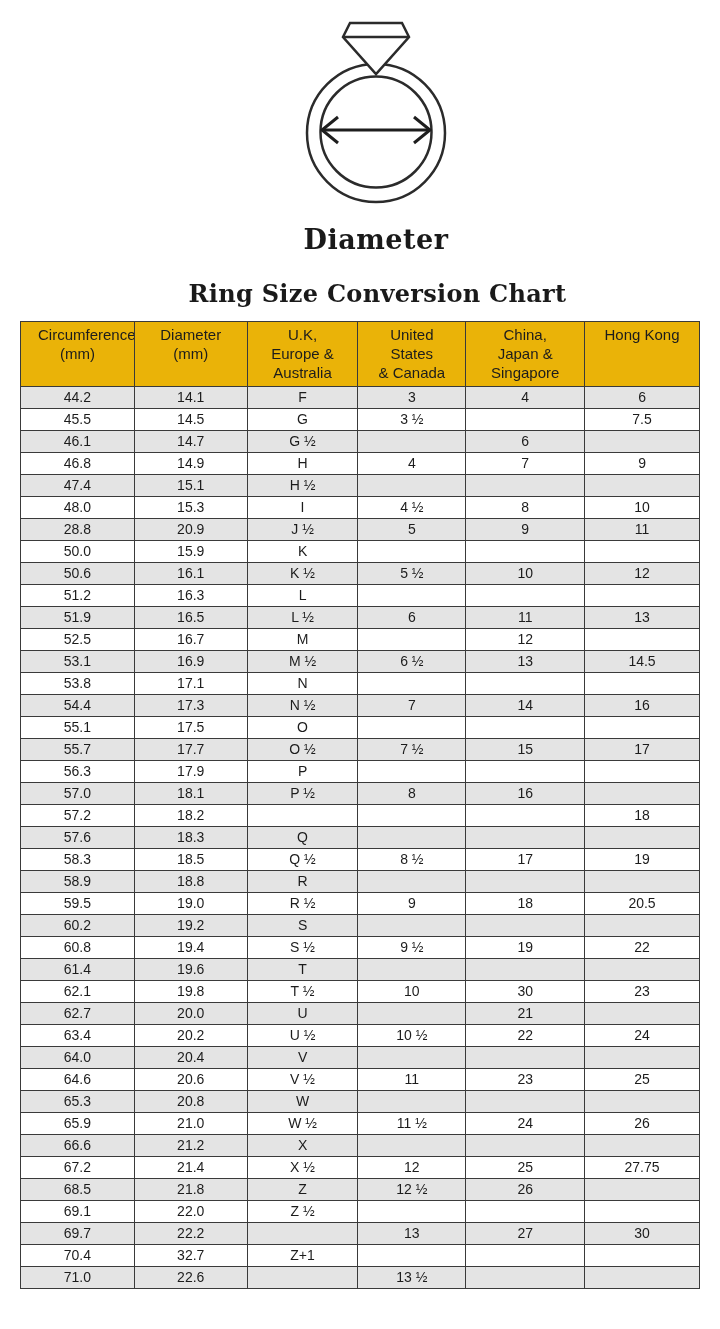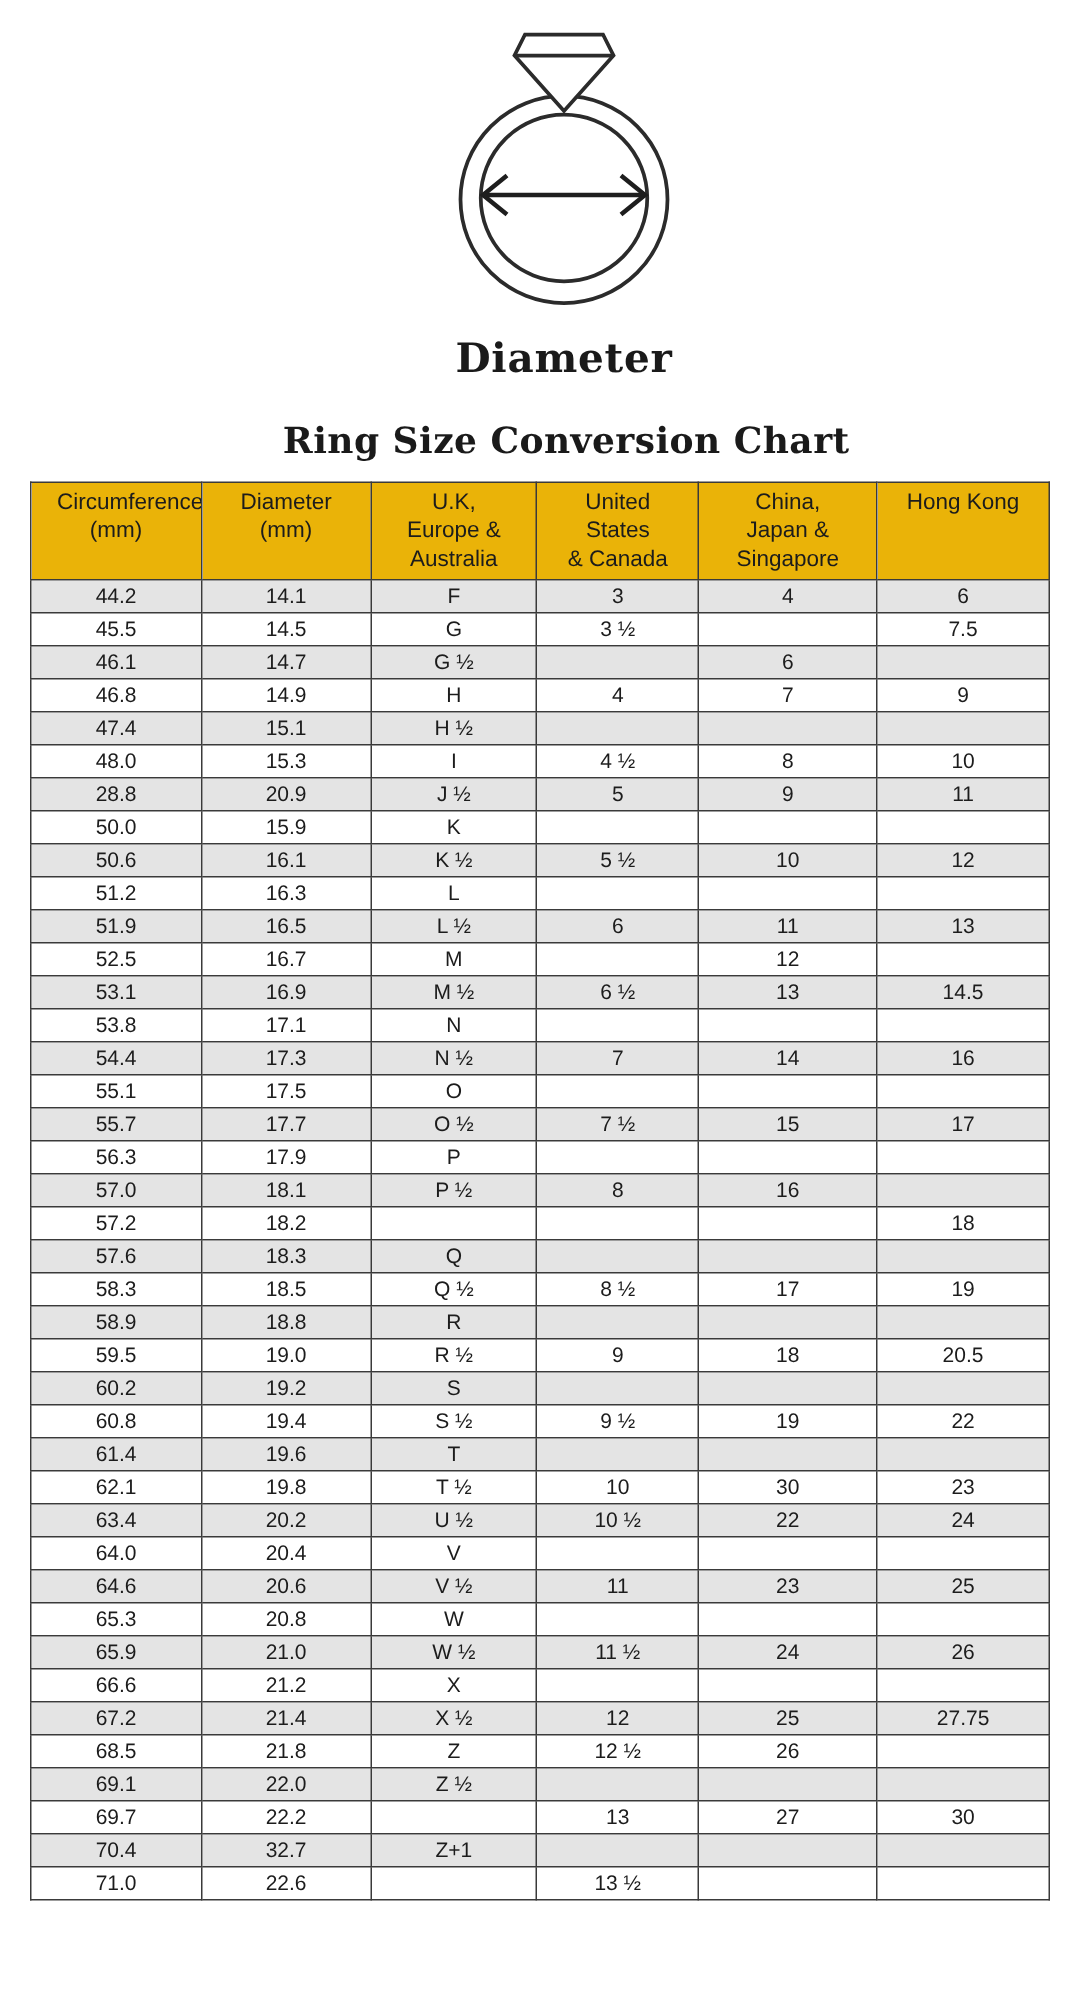--- a/index.html
+++ b/index.html
@@ -344,20 +344,28 @@
         </tr>
         <tr>
           <td>62.1</td>
           <td>19.8</td>
           <td>T ½</td>
           <td>10</td>
           <td>30</td>
           <td>23</td>
         </tr>
         <tr>
+          <td>62.7</td>
+          <td>20.0</td>
+          <td>U</td>
+          <td></td>
+          <td>21</td>
+          <td></td>
+        </tr>
+        <tr>
           <td>63.4</td>
           <td>20.2</td>
           <td>U ½</td>
           <td>10 ½</td>
           <td>22</td>
           <td>24</td>
         </tr>
         <tr>
           <td>64.0</td>
           <td>20.4</td>

